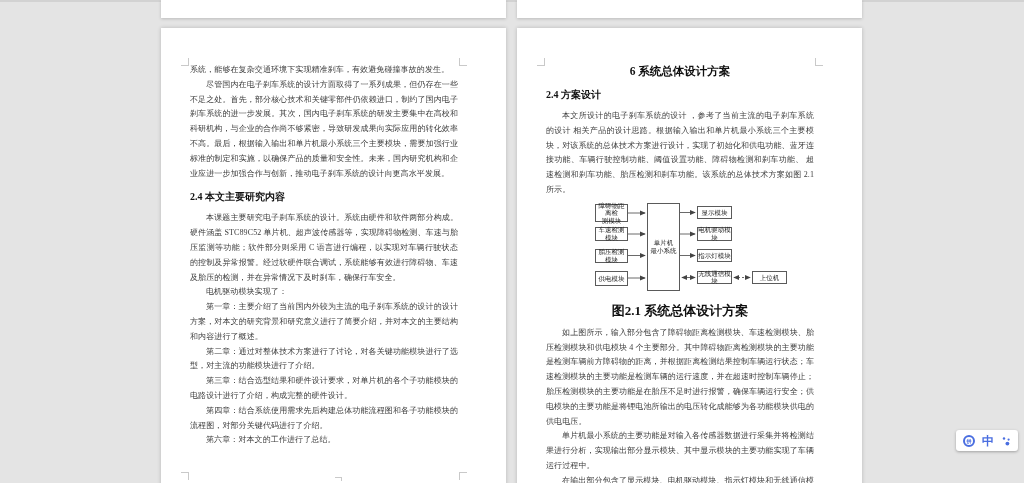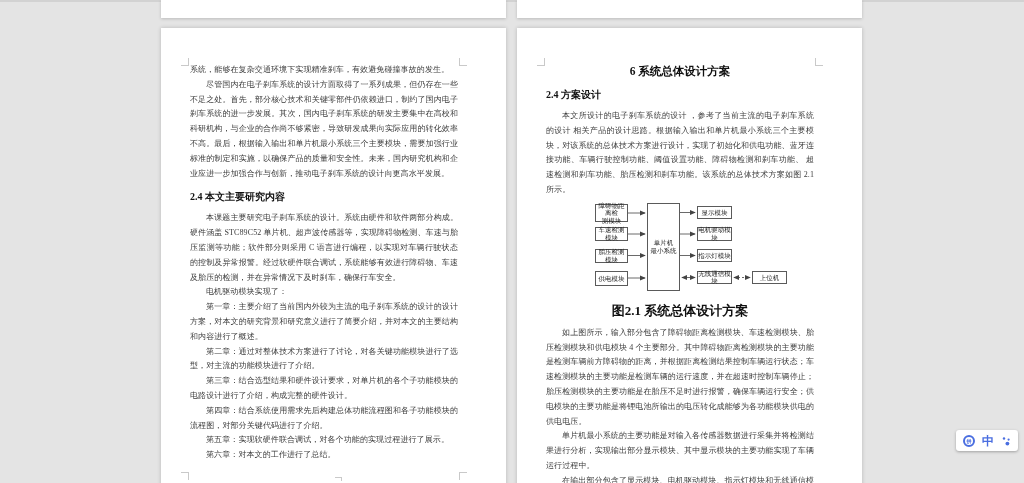--- a/index.html
+++ b/index.html
@@ -85,21 +85,20 @@
     <div class="text-col">
         <p class="para first-block">系统，能够在复杂交通环境下实现精准刹车，有效避免碰撞事故的发生。</p>
         <p class="para indent">尽管国内在电子刹车系统的设计方面取得了一系列成果，但仍存在一些不足之处。首先，部分核心技术和关键零部件仍依赖进口，制约了国内电子刹车系统的进一步发展。其次，国内电子刹车系统的研发主要集中在高校和科研机构，与企业的合作尚不够紧密，导致研发成果向实际应用的转化效率不高。最后，根据输入输出和单片机最小系统三个主要模块，需要加强行业标准的制定和实施，以确保产品的质量和安全性。未来，国内研究机构和企业应进一步加强合作与创新，推动电子刹车系统的设计向更高水平发展。</p>
         <h2 class="sec-heading">2.4 本文主要研究内容</h2>
         <p class="para indent">本课题主要研究电子刹车系统的设计。系统由硬件和软件两部分构成。硬件涵盖 STC89C52 单片机、超声波传感器等，实现障碍物检测、车速与胎压监测等功能；软件部分则采用 C 语言进行编程，以实现对车辆行驶状态的控制及异常报警。经过软硬件联合调试，系统能够有效进行障碍物、车速及胎压的检测，并在异常情况下及时刹车，确保行车安全。</p>
         <p class="para indent">电机驱动模块实现了：</p>
         <p class="para indent">第一章：主要介绍了当前国内外较为主流的电子刹车系统的设计的设计方案，对本文的研究背景和研究意义进行了简要介绍，并对本文的主要结构和内容进行了概述。</p>
         <p class="para indent">第二章：通过对整体技术方案进行了讨论，对各关键功能模块进行了选型，对主流的功能模块进行了介绍。</p>
         <p class="para indent">第三章：结合选型结果和硬件设计要求，对单片机的各个子功能模块的电路设计进行了介绍，构成完整的硬件设计。</p>
         <p class="para indent">第四章：结合系统使用需求先后构建总体功能流程图和各子功能模块的流程图，对部分关键代码进行了介绍。</p>
-        <p class="para indent">第五章：实现软硬件联合调试，对各个功能的实现过程进行了展示。</p>
         <p class="para indent">第六章：对本文的工作进行了总结。</p>
       </div>
   </div>
 
   <div class="page page-right">
     <div class="mark tl"></div>
     <div class="mark tr"></div>
     <div class="text-col">
       <div>
           <h1 class="chapter-title first-block">6 系统总体设计方案</h1>

